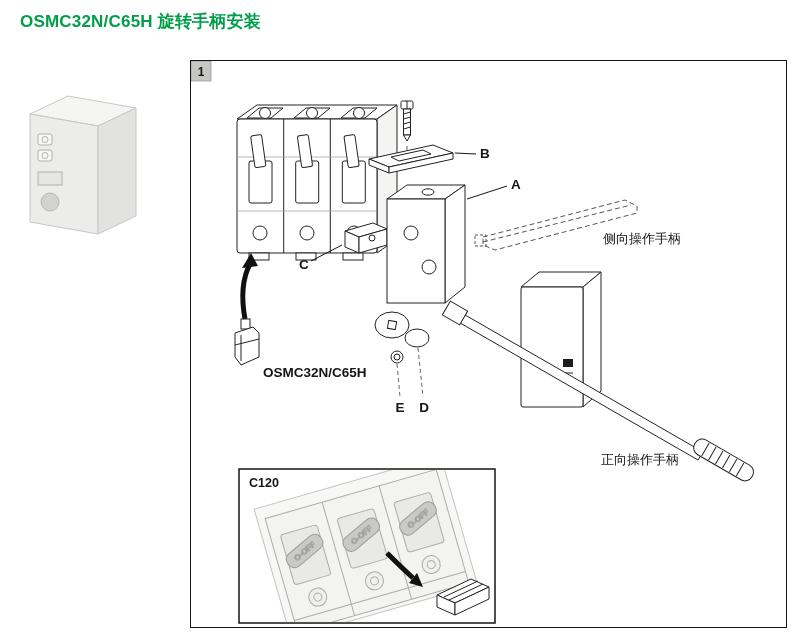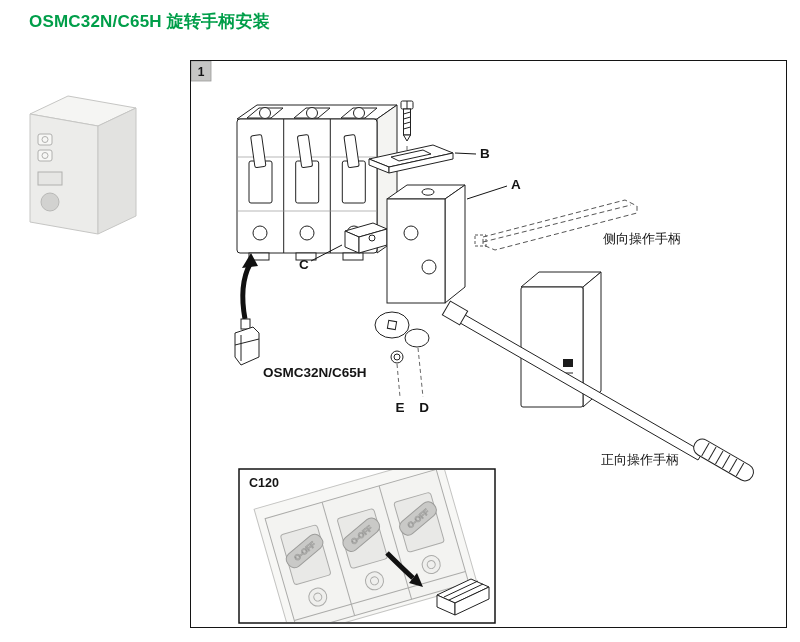--- a/index.html
+++ b/index.html
@@ -1,18 +1,18 @@
 <!DOCTYPE html>
 <html><head>
 <meta charset="utf-8">
 <style>
   html,body{margin:0;padding:0;background:#fff;}
   .page{position:relative;width:800px;height:642px;background:#fff;overflow:hidden;
         font-family:"Liberation Sans",sans-serif;}
-  .title{position:absolute;left:29px;top:10px;margin:0;font-size:17px;font-weight:700;
+  .title{position:absolute;left:20px;top:10px;margin:0;font-size:17px;font-weight:700;
          color:#009E49;font-family:"Liberation Sans",sans-serif;letter-spacing:.2px;}
   .thumb{position:absolute;left:24px;top:80px;width:120px;height:162px;}
   .frame{position:absolute;left:190px;top:60px;width:597px;height:568px;border:1.5px solid #141414;
          background:#fff;box-sizing:border-box;}
   svg{display:block;}
   .fig-svg text{font-family:"Liberation Sans",sans-serif;fill:#141414;}
   .lbl{font-weight:700;font-size:13.5px;}
   .cjk{font-size:13px;}
   .inset-lbl{font-weight:700;font-size:12.5px;}
   .badge-txt{font-weight:700;font-size:12px;}

